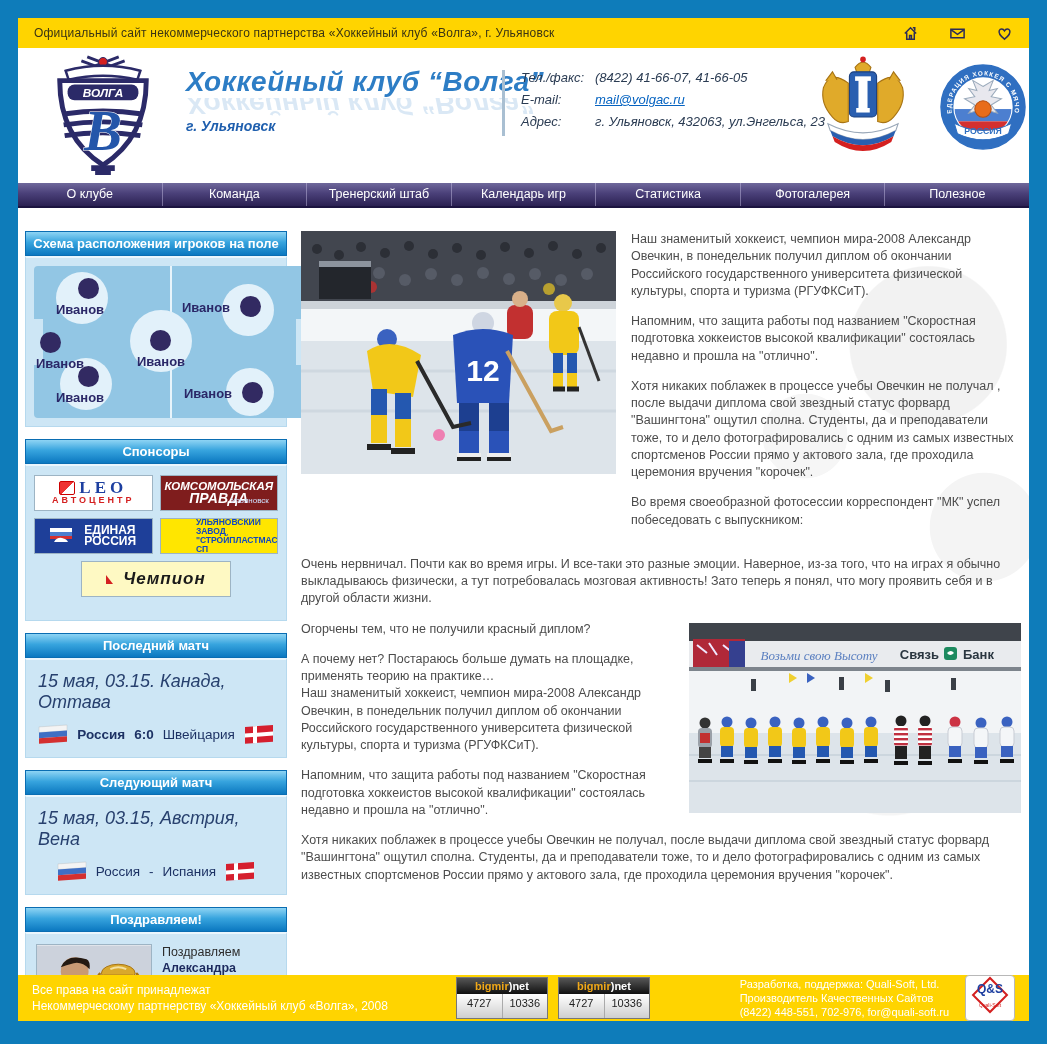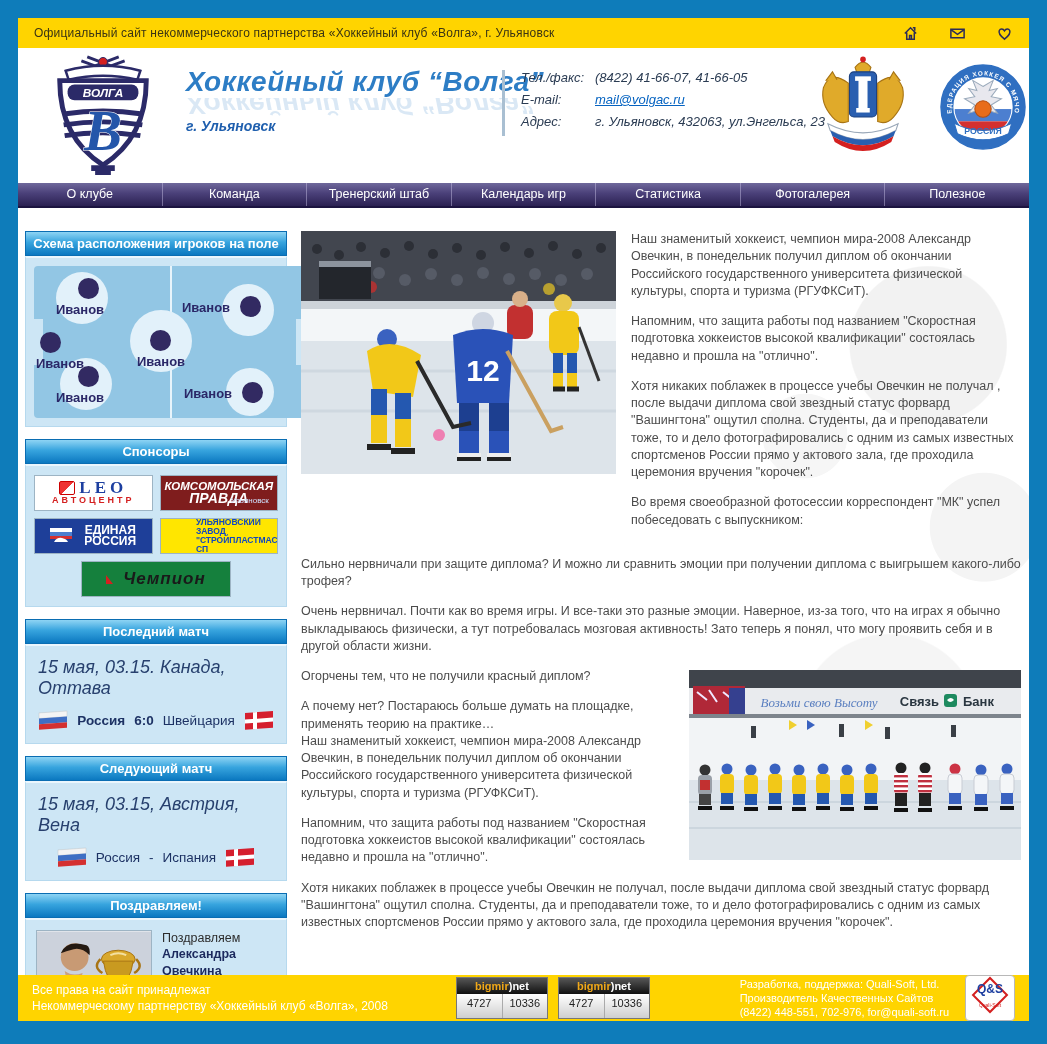--- a/index.html
+++ b/index.html
@@ -64,27 +64,27 @@
   .spons-item { height:36px; border:1px solid #9db4c4; cursor:pointer; overflow:hidden; display:flex; align-items:center; justify-content:center; }
   .sp-leo { background:#fff; flex-direction:column; }
   .leo-top { display:flex; align-items:center; gap:4px; }
   .leo-badge { width:16px; height:14px; border:1px solid #c00; background:linear-gradient(135deg,#e33 50%,#fff 50%); border-radius:2px; position:relative; }
   .leo-main { font-family:"Liberation Serif",serif; font-weight:bold; color:#1d3fa0; font-size:17px; letter-spacing:4px; line-height:14px; }
   .leo-sub { color:#d42020; font-weight:bold; font-size:9px; letter-spacing:3px; }
   .sp-kp { background:#7f1d1d; flex-direction:column; align-items:center; padding:3px 6px; }
   .kp-1 { color:#fff; font-weight:bold; font-style:italic; font-size:11.5px; line-height:11px; }
   .kp-2 { color:#fff; font-weight:bold; font-style:italic; font-size:14px; line-height:13px; }
   .kp-city { color:#cfe2ff; font-size:8px; margin-left:62px; margin-top:-9px; }
-  .sp-er { background:#1e3f99; gap:12px;text-align:center; }
+  .sp-er { background:#1e3f99; gap:12px; }
   .er-bear { width:22px; height:16px; position:relative; }
   .er-text { color:#fff; font-weight:bold; font-size:12px; line-height:11px; }
   .sp-uz { background:#ffe600; gap:5px;padding-left:44px; }
   .uz-icon { width:14px; height:16px; background:#1458c8; clip-path:polygon(0 20%,50% 0,100% 20%,100% 100%,0 100%); }
   .uz-text { color:#1048c0; font-weight:bold; font-size:8.5px; line-height:9px; }
-  .sp-champ { width:150px; margin:7px auto 0; background:#15803d; gap:10px; }
+  .sp-champ { width:150px; margin:7px auto 14px; background:#fef9c3; gap:10px; }
   .champ-mark { width:0; height:0; border-left:7px solid #d42020; border-top:9px solid transparent; }
   .champ-text { font-weight:bold; font-style:italic; font-size:17px; color:#1a1a1a; letter-spacing:1px; }
 
   
   .match-body { padding:11px 12px 13px; }
   .match-info { font-style:italic; font-size:18px; color:#27406e; margin-bottom:11px; }
   .match-row { display:flex; align-items:center; gap:9px; font-size:13.5px; color:#1d3264; justify-content:center; }
   .match-row b { font-weight:bold; }
   .flag { width:30px; height:20px; flex-shrink:0; }
 
@@ -489,21 +489,20 @@
         </div>
         <div class="lead-col">
           <p>Наш знаменитый хоккеист, чемпион мира-2008 Александр Овечкин, в понедельник получил диплом об окончании Российского государственного университета физической культуры, спорта и туризма (РГУФКСиТ).</p>
           <p>Напомним, что защита работы под названием "Скоростная подготовка хоккеистов высокой квалификации" состоялась недавно и прошла на "отлично".</p>
           <p>Хотя никаких поблажек в процессе учебы Овечкин не получал , после выдачи диплома свой звездный статус форвард "Вашингтона" ощутил сполна. Студенты, да и преподаватели тоже, то и дело фотографировались с одним из самых известных спортсменов России прямо у актового зала, где проходила церемония вручения "корочек".</p>
           <p>Во время своеобразной фотосессии корреспондент "МК" успел побеседовать с выпускником:</p>
         </div>
       </div>
 
       <div class="flow">
-        <p>Сильно нервничали при защите диплома? И можно ли сравнить эмоции при получении диплома с выигрышем какого-либо трофея?</p>
         <p>Очень нервничал. Почти как во время игры. И все-таки это разные эмоции. Наверное, из-за того, что на играх я обычно выкладываюсь физически, а тут потребовалась мозговая активность! Зато теперь я понял, что могу проявить себя и в другой области жизни.</p>
 
         <div class="photo2">
           <svg viewBox="0 0 332 190" width="332" height="190">
             <defs>
               <pattern id="refstripe" width="5" height="5" patternUnits="userSpaceOnUse">
                 <rect width="5" height="5" fill="#fff"></rect>
                     <rect width="5" height="2.4" fill="#c03040"></rect>
               </pattern>
             </defs>

